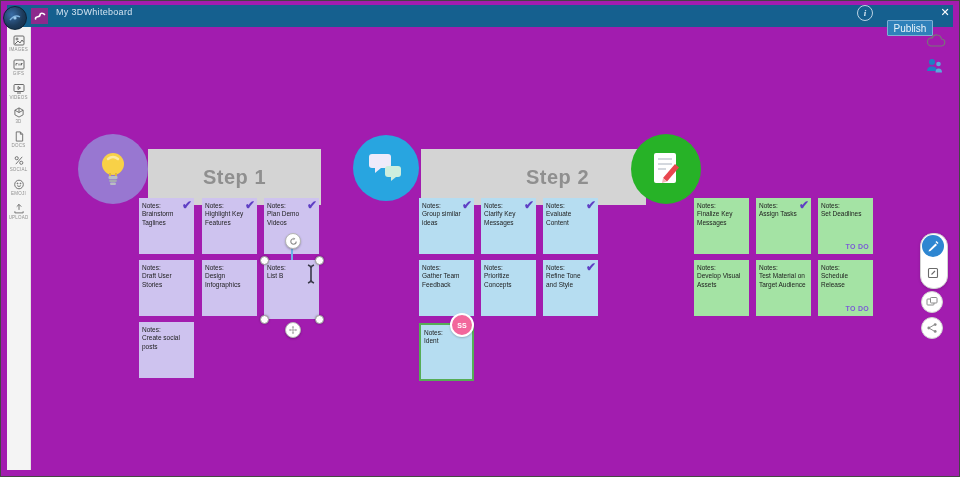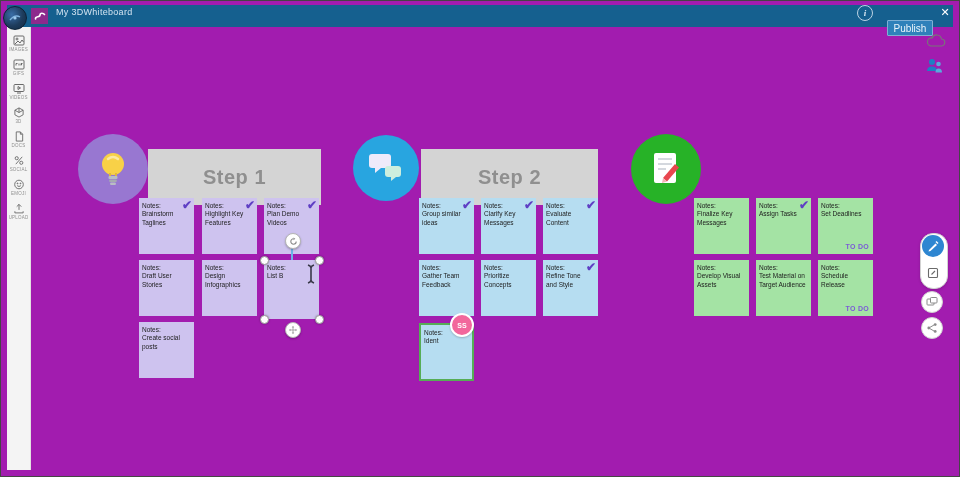--- a/index.html
+++ b/index.html
@@ -239,21 +239,21 @@
       <path d="M3 2 Q6 3 6 5 V17 Q6 19 3 20 M9 2 Q6 3 6 5 M9 20 Q6 19 6 17" stroke="#3a3a4a" stroke-width="1.6" fill="none"></path>
     </svg>
   </div>
 
   <div class="note note-purple" style="left:138px;top:321px;">
     <span class="ntext">Notes:
 Create social
 posts</span>
   </div>
 
-  <div class="banner" style="left:420px;top:148px;width:177px;">
+  <div class="banner" style="left:420px;top:148px;width:177px;padding-left:48px;">
     <span>Step 2</span>
   </div>
   <div class="step-circle" style="left:352px;top:134px;background:#28a5e0;width:66px;height:66px;">
     <svg width="38" height="34" viewBox="0 0 38 34">
       <rect x="2" y="3" width="22" height="14" rx="3" fill="#eeeafa"></rect>
       <path d="M8 17 L8 22 L14 17 Z" fill="#eeeafa"></path>
       <rect x="18" y="15" width="16" height="11" rx="3" fill="#cdeede"></rect>
       <path d="M24 26 L24 30 L29 26 Z" fill="#cdeede"></path>
     </svg>
   </div>

